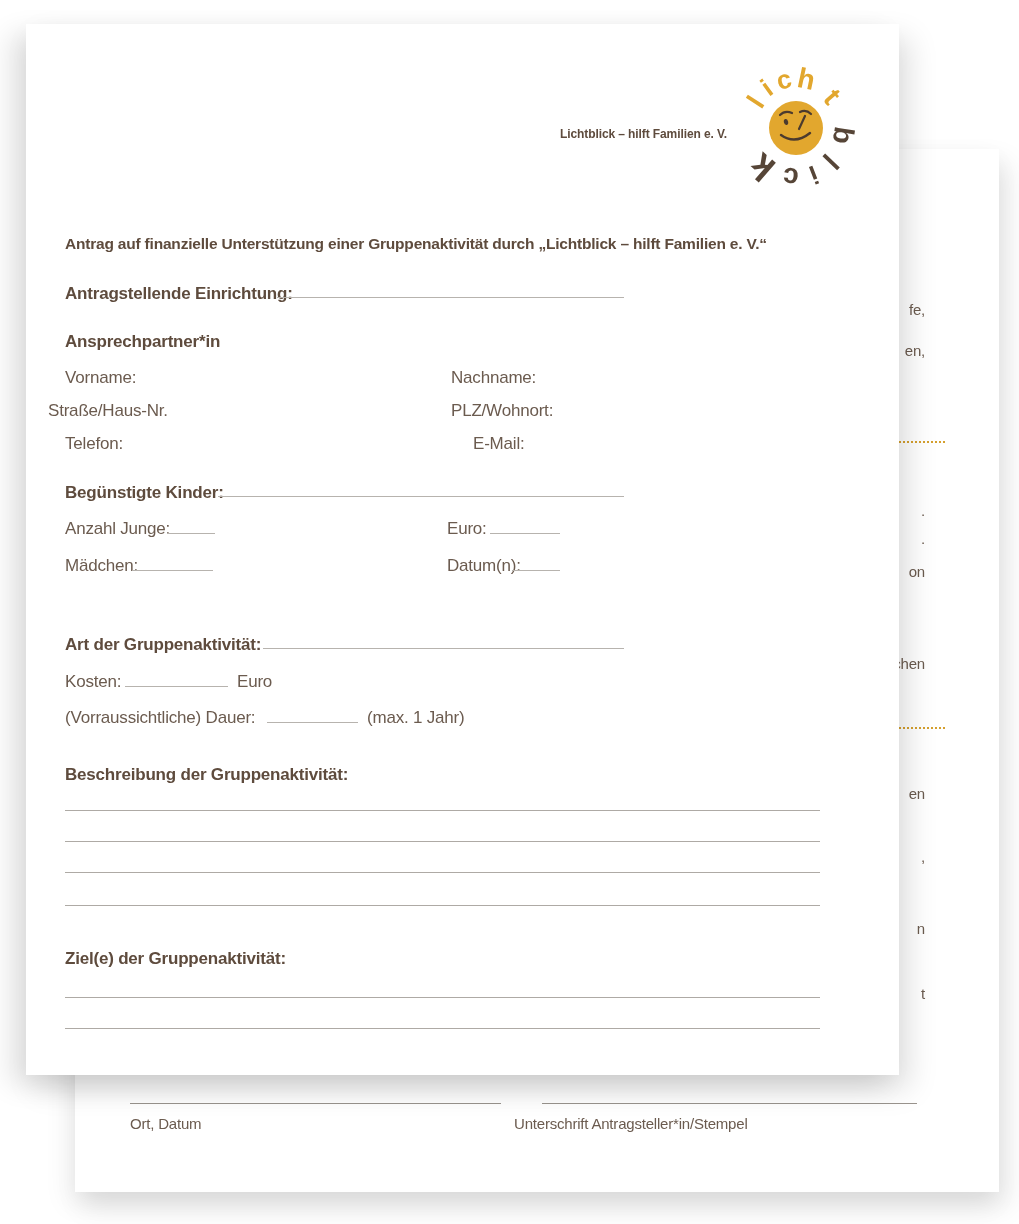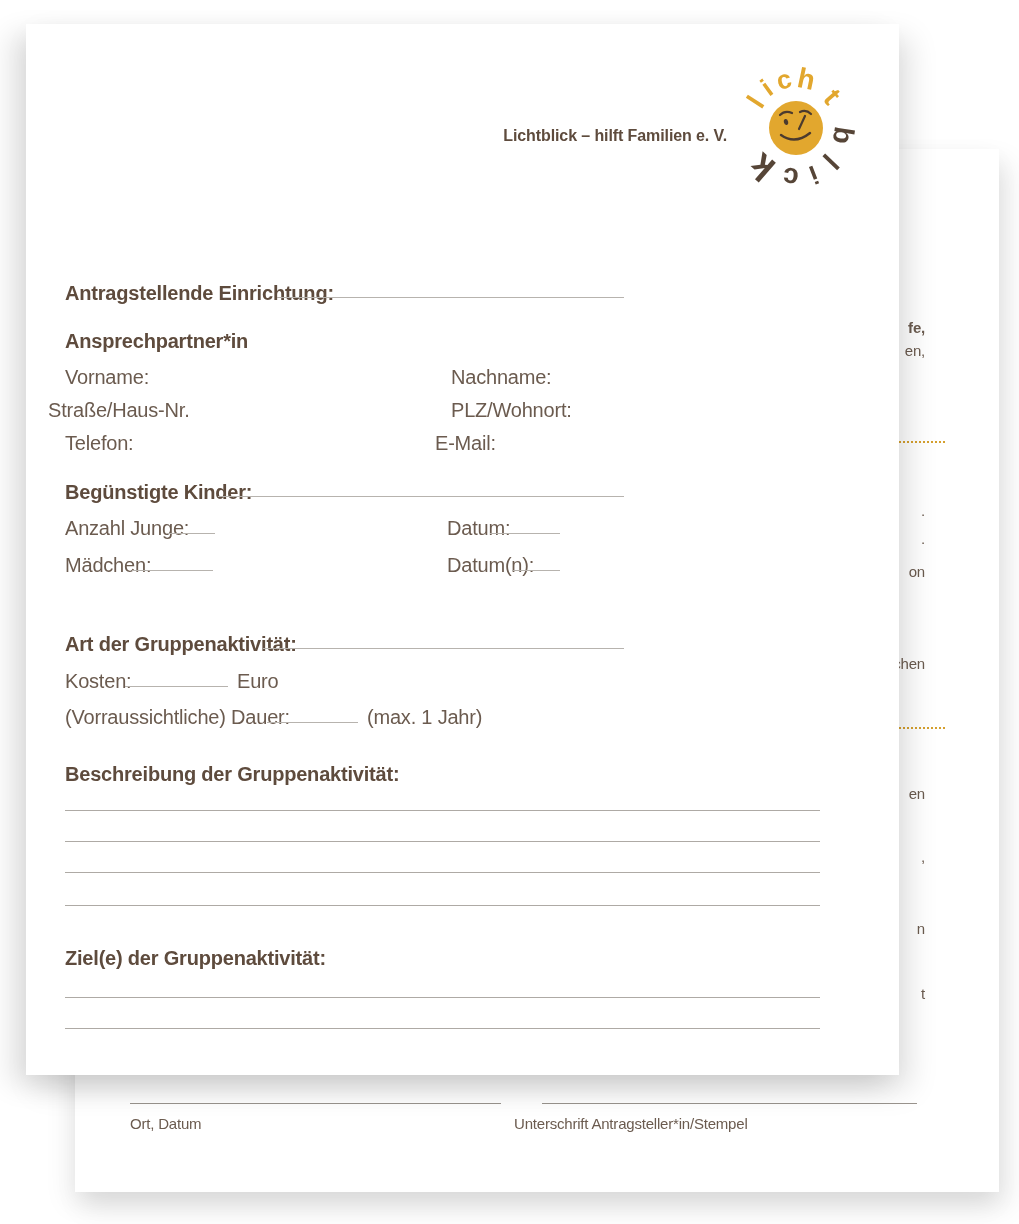--- a/index.html
+++ b/index.html
@@ -10,31 +10,31 @@
   .page1 {
     left:26px; top:24px; width:873px; height:1051px; z-index:2;
     box-shadow:-16px 10px 26px rgba(0,0,0,0.11), 10px 14px 28px rgba(0,0,0,0.13);
   }
   .page2 {
     left:75px; top:149px; width:924px; height:1043px; z-index:1;
     box-shadow:8px 14px 26px rgba(0,0,0,0.10), -6px 12px 26px rgba(0,0,0,0.07);
   }
 
   .lbl {
-    position:absolute; font-size:20px; color:#6B5B4F;
+    position:absolute; font-size:17px; color:#6B5B4F;
     letter-spacing:-0.2px; white-space:nowrap; line-height:19px;
   }
   .bold { font-weight:bold; color:#5E4B3D; }
   .title { font-size:15.5px; }
   .fline { position:absolute; height:1px; background:#B7B3AE; }
   .dline { position:absolute; height:1px; background:#AEAAA5; left:39px; width:755px; }
 
   .org-label {
     position:absolute; top:103px; right:172px;
-    font-size:16px; font-weight:bold; color:#5E4B3D; letter-spacing:-0.1px;
+    font-size:12px; font-weight:bold; color:#5E4B3D; letter-spacing:-0.1px;
   }
 
   .logo-svg { position:absolute; left:645px; top:-16px; width:250px; height:250px; }
   .logo-svg text { font-family:"Liberation Sans", sans-serif; font-weight:bold; }
 
   .fragment {
     position:absolute; right:74px; font-size:15px; color:#6B5B4F;
     letter-spacing:-0.2px; white-space:nowrap;
   }
   .dotted-line {
@@ -45,21 +45,21 @@
   .sig-line { position:absolute; top:954px; height:1px; background:#9A948E; }
   .sig-line.left  { left:55px;  width:371px; }
   .sig-line.right { left:467px; width:375px; }
   .sig-label { position:absolute; top:966px; font-size:15px; color:#6B5B4F; letter-spacing:-0.2px; }
 </style>
 </head>
 <body>
 
 <div class="page page2">
   <div id="page2-fragments">
-      <div class="fragment" style="top: 170px; font-weight: bold;">fe,</div>
+      <div class="fragment" style="top: 152px;">fe,</div>
       <div class="fragment" style="top: 193px;">en,</div>
       <div class="dotted-line" style="top: 291px;"></div>
       <div class="fragment" style="top: 353px;">.</div>
       <div class="fragment" style="top: 381px;">.</div>
       <div class="fragment" style="top: 414px; text-align: center;">on</div>
       <div class="fragment" style="top: 506px;">chen</div>
       <div class="dotted-line" style="top: 577px;"></div>
       <div class="fragment" style="top: 636px;">en</div>
       <div class="fragment" style="top: 699px;">,</div>
       <div class="fragment" style="top: 771px;">n</div>
@@ -92,41 +92,42 @@
         <text transform="translate(135.39558454088797,71.09261996330972) rotate(12)" fill="#E2A72E" font-size="28" text-anchor="middle" dominant-baseline="central">h</text>
         <text transform="translate(161.22605985069305,88.50916660845564) rotate(49)" fill="#E2A72E" font-size="28" text-anchor="middle" dominant-baseline="central">t</text>
         <text transform="translate(172.4090403485666,127.5088543219311) rotate(99)" fill="#564537" font-size="28" text-anchor="middle" dominant-baseline="central">b</text>
         <text transform="translate(159.52831041625527,153.34360178203184) rotate(134)" fill="#564537" font-size="28" text-anchor="middle" dominant-baseline="central">l</text>
         <text transform="translate(142.91839747726502,166.6790213248601) rotate(159)" fill="#564537" font-size="26" text-anchor="middle" dominant-baseline="central">i</text>
         <text transform="translate(119.77357683661735,169.72609476841367) rotate(186)" fill="#564537" font-size="28" text-anchor="middle" dominant-baseline="central">c</text>
         <text transform="translate(90.88493049249362,159.24489817158414) rotate(221)" fill="#564537" font-size="36" text-anchor="middle" dominant-baseline="central">k</text>
       </g>
   </svg>
 
+  <div class="lbl bold title" style="left:39px; top:210px">Antrag auf finanzielle Unterstützung einer Gruppenaktivität durch „Lichtblick – hilft Familien e. V.“</div>
 
   <div class="lbl bold" style="left:39px; top:260px">Antragstellende Einrichtung:</div>
   <div class="fline" style="left:251px; top:273px; width:347px"></div>
 
   <div class="lbl bold" style="left:39px; top:308px">Ansprechpartner*in</div>
 
   <div class="lbl" style="left:39px; top:344px">Vorname:</div>
   <div class="lbl" style="left:425px; top:344px">Nachname:</div>
 
   <div class="lbl" style="left:22px; top:377px">Straße/Haus-Nr.</div>
   <div class="lbl" style="left:425px; top:377px">PLZ/Wohnort:</div>
 
   <div class="lbl" style="left:39px; top:410px">Telefon:</div>
-  <div class="lbl" style="left:409px; top:410px">E-Mail:</div>
+  <div class="lbl" style="left:447px; top:410px">E-Mail:</div>
 
   <div class="lbl bold" style="left:39px; top:459px">Begünstigte Kinder:</div>
   <div class="fline" style="left:192px; top:472px; width:406px"></div>
 
   <div class="lbl" style="left:39px; top:495px">Anzahl Junge:</div>
   <div class="fline" style="left:141px; top:509px; width:48px"></div>
-  <div class="lbl" style="left:421px; top:495px">Datum:</div>
+  <div class="lbl" style="left:421px; top:495px">Euro:</div>
   <div class="fline" style="left:464px; top:509px; width:70px"></div>
 
   <div class="lbl" style="left:39px; top:532px">Mädchen:</div>
   <div class="fline" style="left:106px; top:546px; width:81px"></div>
   <div class="lbl" style="left:421px; top:532px">Datum(n):</div>
   <div class="fline" style="left:486px; top:546px; width:48px"></div>
 
   <div class="lbl bold" style="left:39px; top:611px">Art der Gruppenaktivität:</div>
   <div class="fline" style="left:237px; top:624px; width:361px"></div>
 

